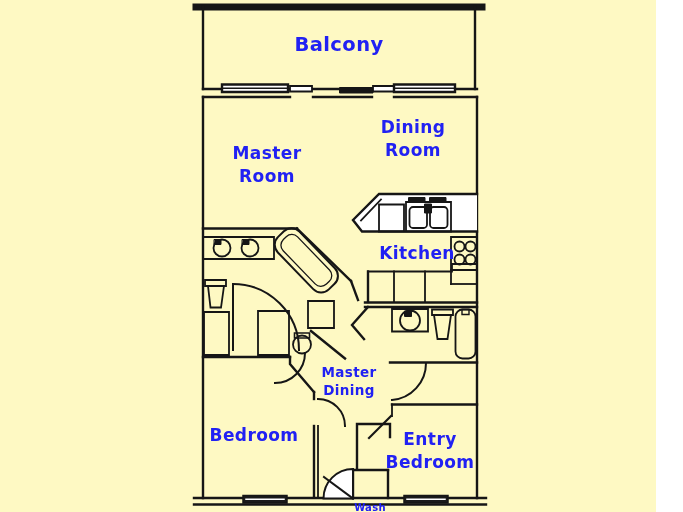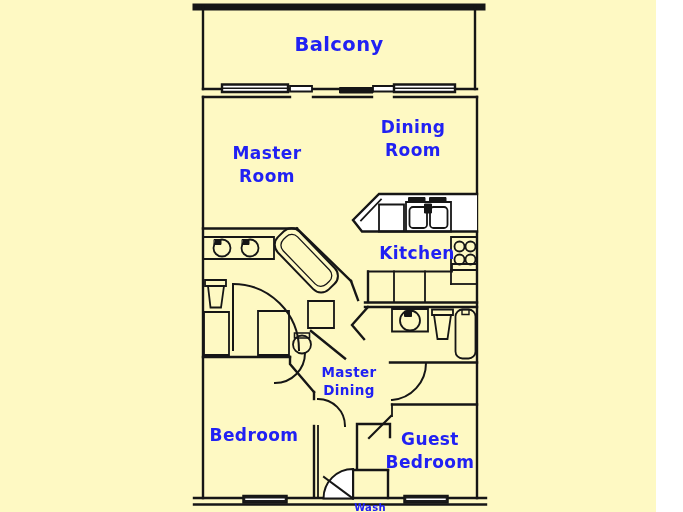--- a/index.html
+++ b/index.html
@@ -177,21 +177,21 @@
   <span>Kitchen</span>
 </div>
 <div class="room-label lbl-md" style="left:349px;top:363px;">
   <span>Master</span>
   <span>Dining</span>
 </div>
 <div class="room-label lbl-lg" style="left:254px;top:424px;">
   <span>Bedroom</span>
 </div>
 <div class="room-label lbl-lg" style="left:430px;top:428px;">
-  <span>Guest</span>
+  <span>Entry</span>
   <span>Bedroom</span>
 </div>
 <div class="room-label lbl-sm" style="left:370px;top:472px;">
   <span>Wash</span>
   <span>Dry</span>
 </div>
 
 </div>
 
 </body></html>

